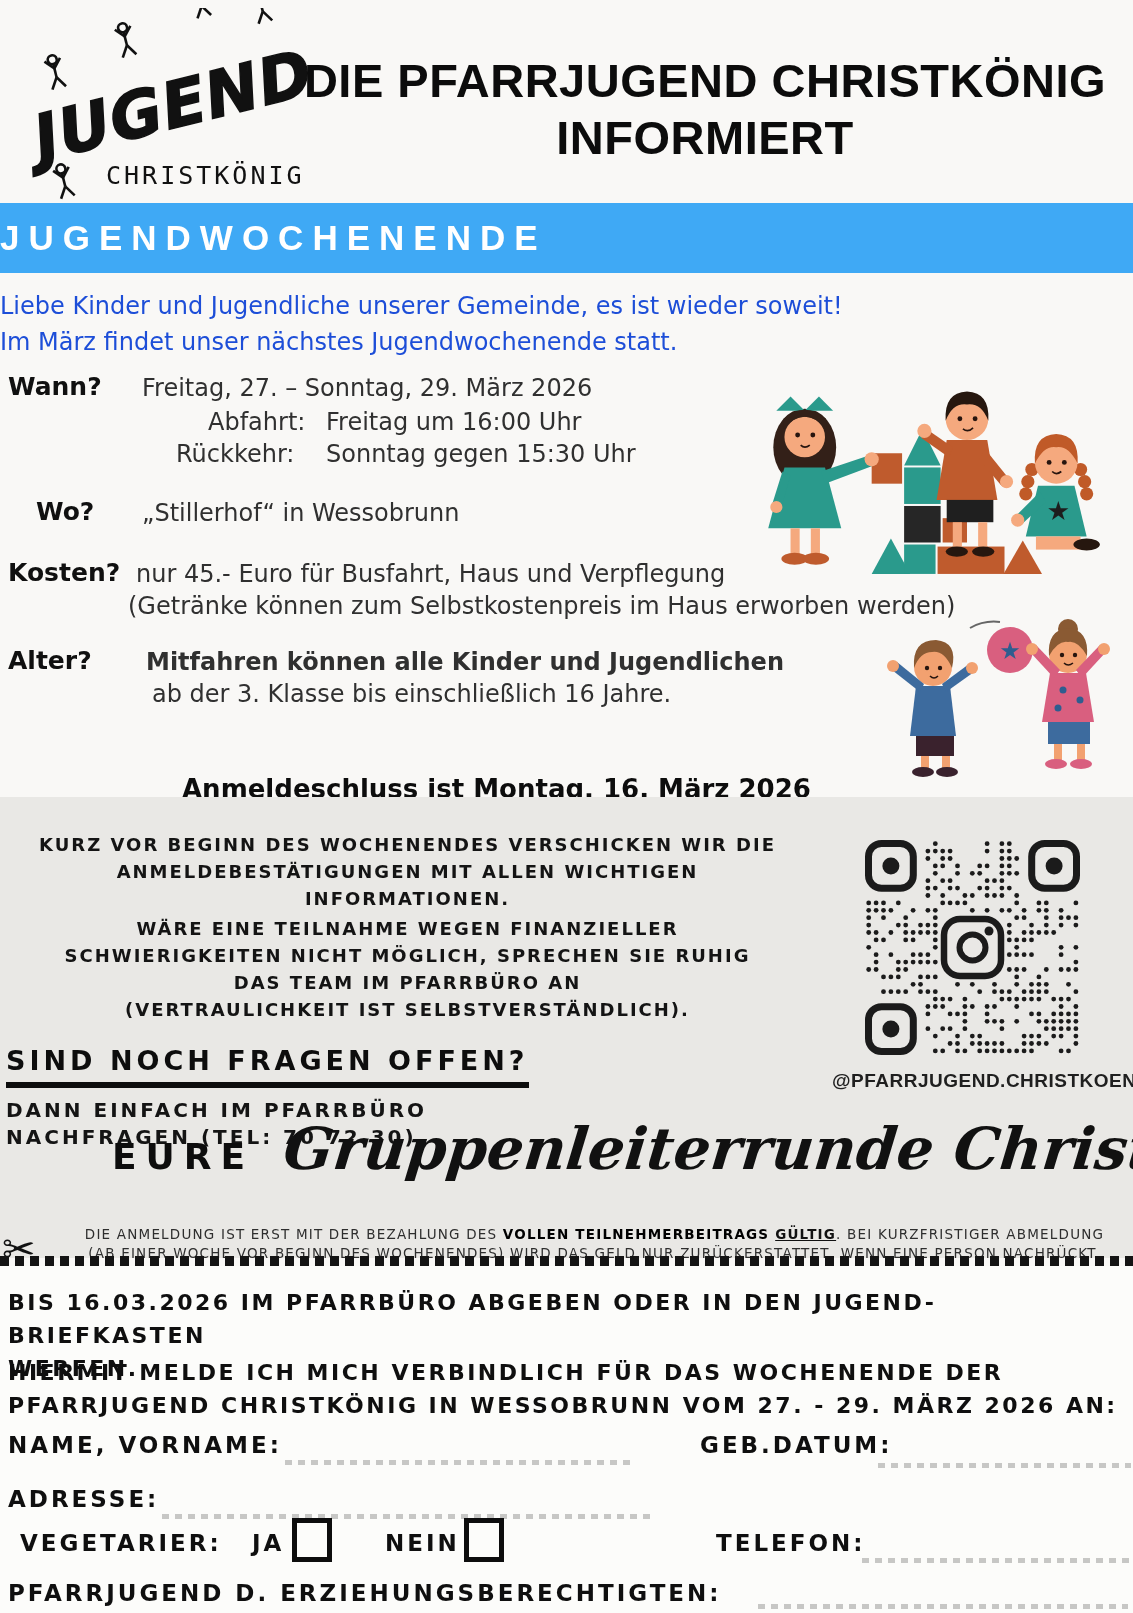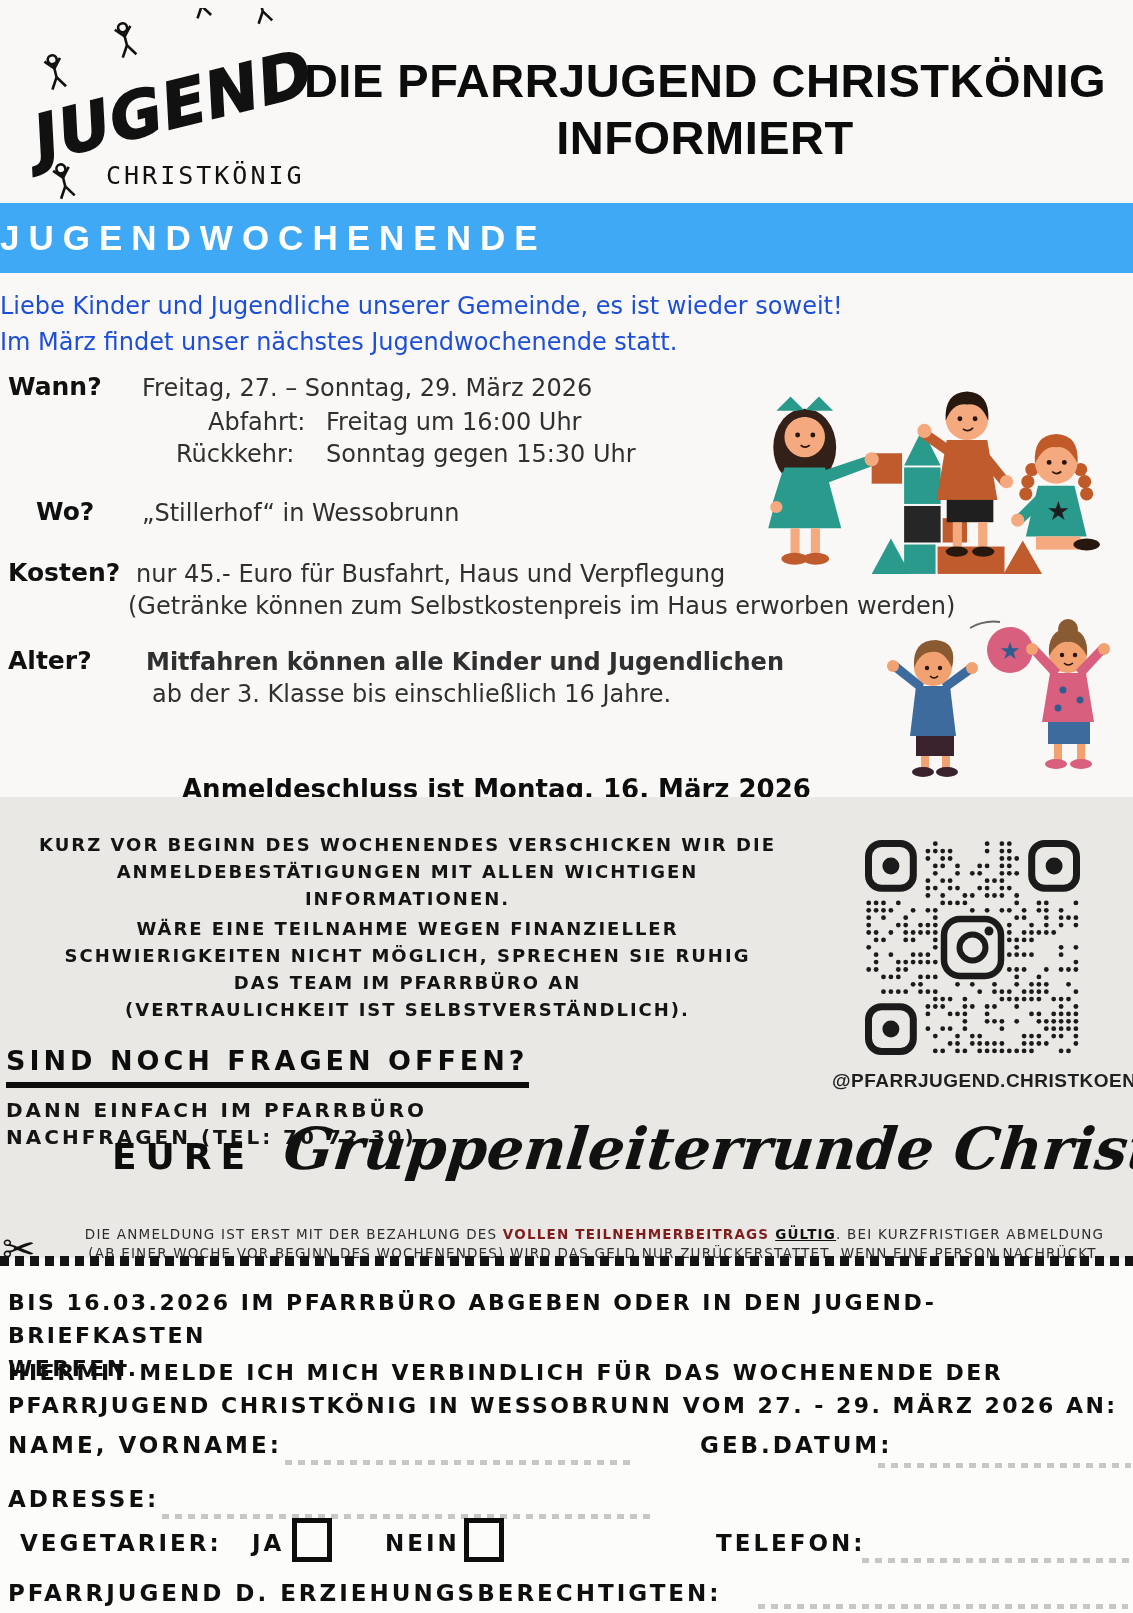--- a/index.html
+++ b/index.html
@@ -58,21 +58,21 @@
   }
   .signature-prefix{font-weight:bold;font-size:36px;letter-spacing:9px;color:#0d0d0d;padding-top:14px;}
   .signature-script{
     font-family:"DejaVu Serif","Liberation Serif",serif;font-style:italic;font-weight:bold;
     font-size:58px;color:#111;transform:skewX(-6deg);white-space:nowrap;
   }
   .fine-print{
     position:absolute;top:428px;left:62px;width:1065px;text-align:center;
     font-size:13.5px;line-height:19px;letter-spacing:1.2px;color:#2e2e2e;
   }
-  .fine-print b{color:#7f1d1d;}
+  .fine-print b{color:#000000;}
   .fine-print .u{text-decoration:underline;font-weight:bold;color:#111;}
   .scissors{
     position:absolute;top:432px;left:2px;font-size:40px;color:#111;line-height:40px;
   }
   .qr-wrap{position:absolute;top:43px;left:865px;width:215px;height:215px;}
   .qr-handle{
     position:absolute;top:273px;left:832px;width:280px;text-align:center;
     font-family:"Liberation Sans",sans-serif;font-weight:bold;font-size:19px;
     letter-spacing:0.5px;color:#1f1f1f;
   }

